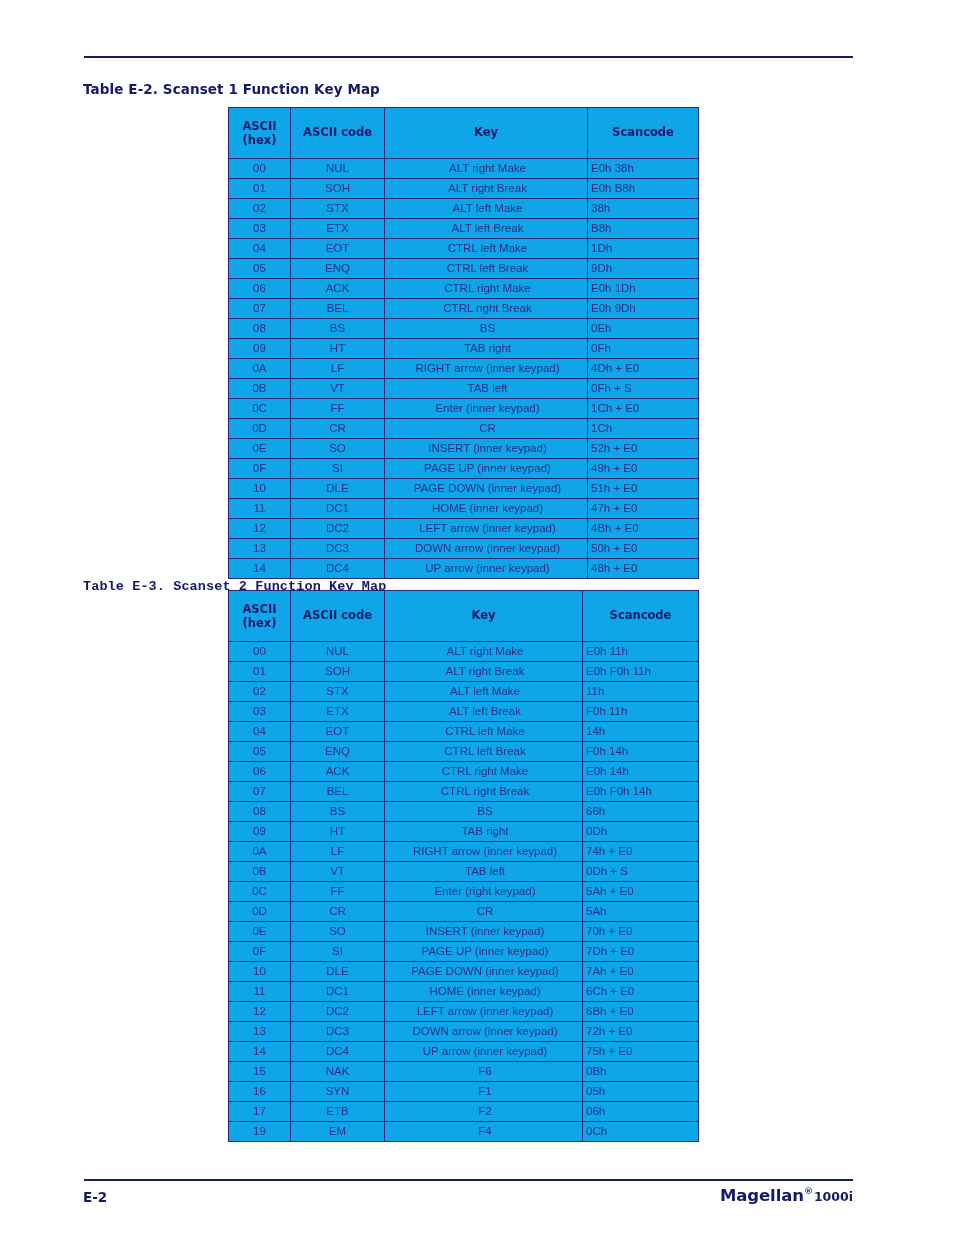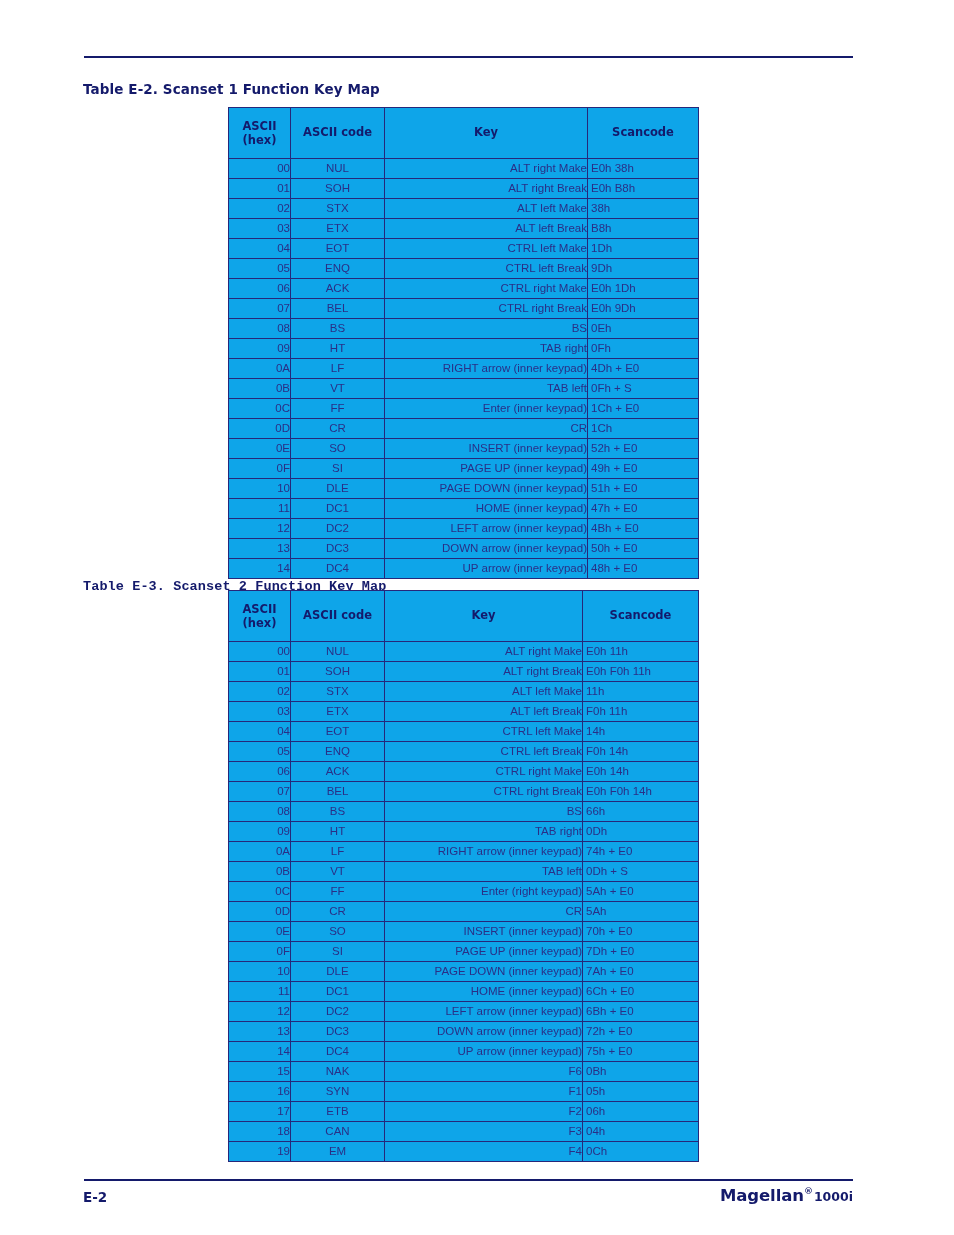--- a/index.html
+++ b/index.html
@@ -71,29 +71,29 @@
     color: #141a6b;
     text-align: center;
     height: 46px;
     padding: 2px 2px;
   }
   .keymap-table th .hdr-line {
     display: block;
     line-height: 1.25;
   }
   .keymap-table td.c-hex {
-    text-align: right;
+    text-align: center;
     font-family: "Liberation Sans", sans-serif;
   }
   .keymap-table td.c-code {
     text-align: center;
     font-family: "Liberation Sans", sans-serif;
   }
   .keymap-table td.c-key {
-    text-align: right;
+    text-align: center;
     padding-left: 3px;
     font-family: "Liberation Sans", sans-serif;
     margin-left: 19px;
   }
   .keymap-table td.c-scan {
     text-align: left;
     padding-left: 3px;
     font-family: "Liberation Sans", sans-serif;
   }
 
@@ -470,26 +470,20 @@
           <td class="c-key">F1</td>
           <td class="c-scan">05h</td>
         </tr>
         <tr>
           <td class="c-hex">17</td>
           <td class="c-code">ETB</td>
           <td class="c-key">F2</td>
           <td class="c-scan">06h</td>
         </tr>
         <tr>
-          <td class="c-hex">18</td>
-          <td class="c-code">CAN</td>
-          <td class="c-key">F3</td>
-          <td class="c-scan">04h</td>
-        </tr>
-        <tr>
           <td class="c-hex">19</td>
           <td class="c-code">EM</td>
           <td class="c-key">F4</td>
           <td class="c-scan">0Ch</td>
         </tr>
       </tbody>
   </table>
 
   <div class="footer-rule"></div>
 

